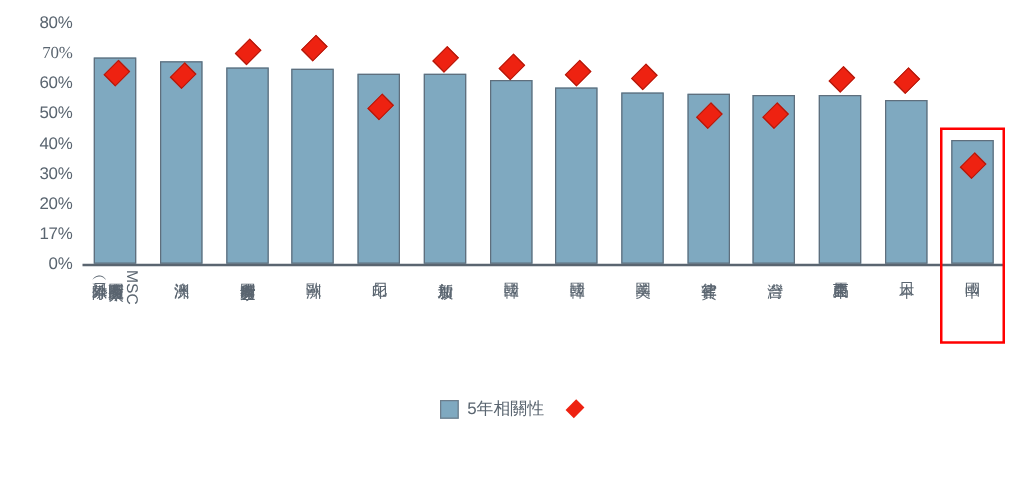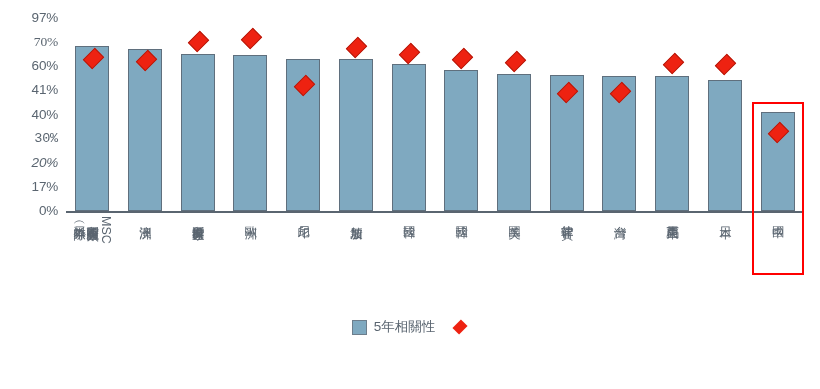--- a/index.html
+++ b/index.html
@@ -172,27 +172,27 @@
   }
 </style>
 </head>
 <body>
 
 <div id="chart-root">
 
   <div class="y-labels">
       <div class="y-tick" style="top: 204px;">0%</div>
       <div class="y-tick" style="top: 179.875px;">17%</div>
-      <div class="y-tick" style="top: 155.75px; font-style: italic;">20%</div>
-      <div class="y-tick" style="top: 131.625px; font-family: Liberation Mono, monospace;">30%</div>
+      <div class="y-tick" style="top: 155.75px;">20%</div>
+      <div class="y-tick" style="top: 131.625px;">30%</div>
       <div class="y-tick" style="top: 107.5px;">40%</div>
-      <div class="y-tick" style="top: 83.375px;">41%</div>
+      <div class="y-tick" style="top: 83.375px;">50%</div>
       <div class="y-tick" style="top: 59.25px;">60%</div>
       <div class="y-tick" style="top: 35.125px; font-family: Liberation Serif, serif;">70%</div>
-      <div class="y-tick" style="top: 11px;">97%</div>
+      <div class="y-tick" style="top: 11px;">80%</div>
     </div>
 
   <div class="bars">
       <div class="bar-slot" style="left: 0px; width: 52.7143px;">
         <div class="bar" style="height: 165.256px; background: rgb(127, 169, 192);"></div>
         <div class="diamond" style="top: 39.8062px; background: rgb(238, 34, 17);"></div>
       </div>
       <div class="bar-slot" style="left: 52.7143px; width: 52.7143px;">
         <div class="bar" style="height: 161.637px; background: rgb(127, 169, 192);"></div>
         <div class="diamond" style="top: 41.0125px; background: rgb(238, 34, 17);"></div>

